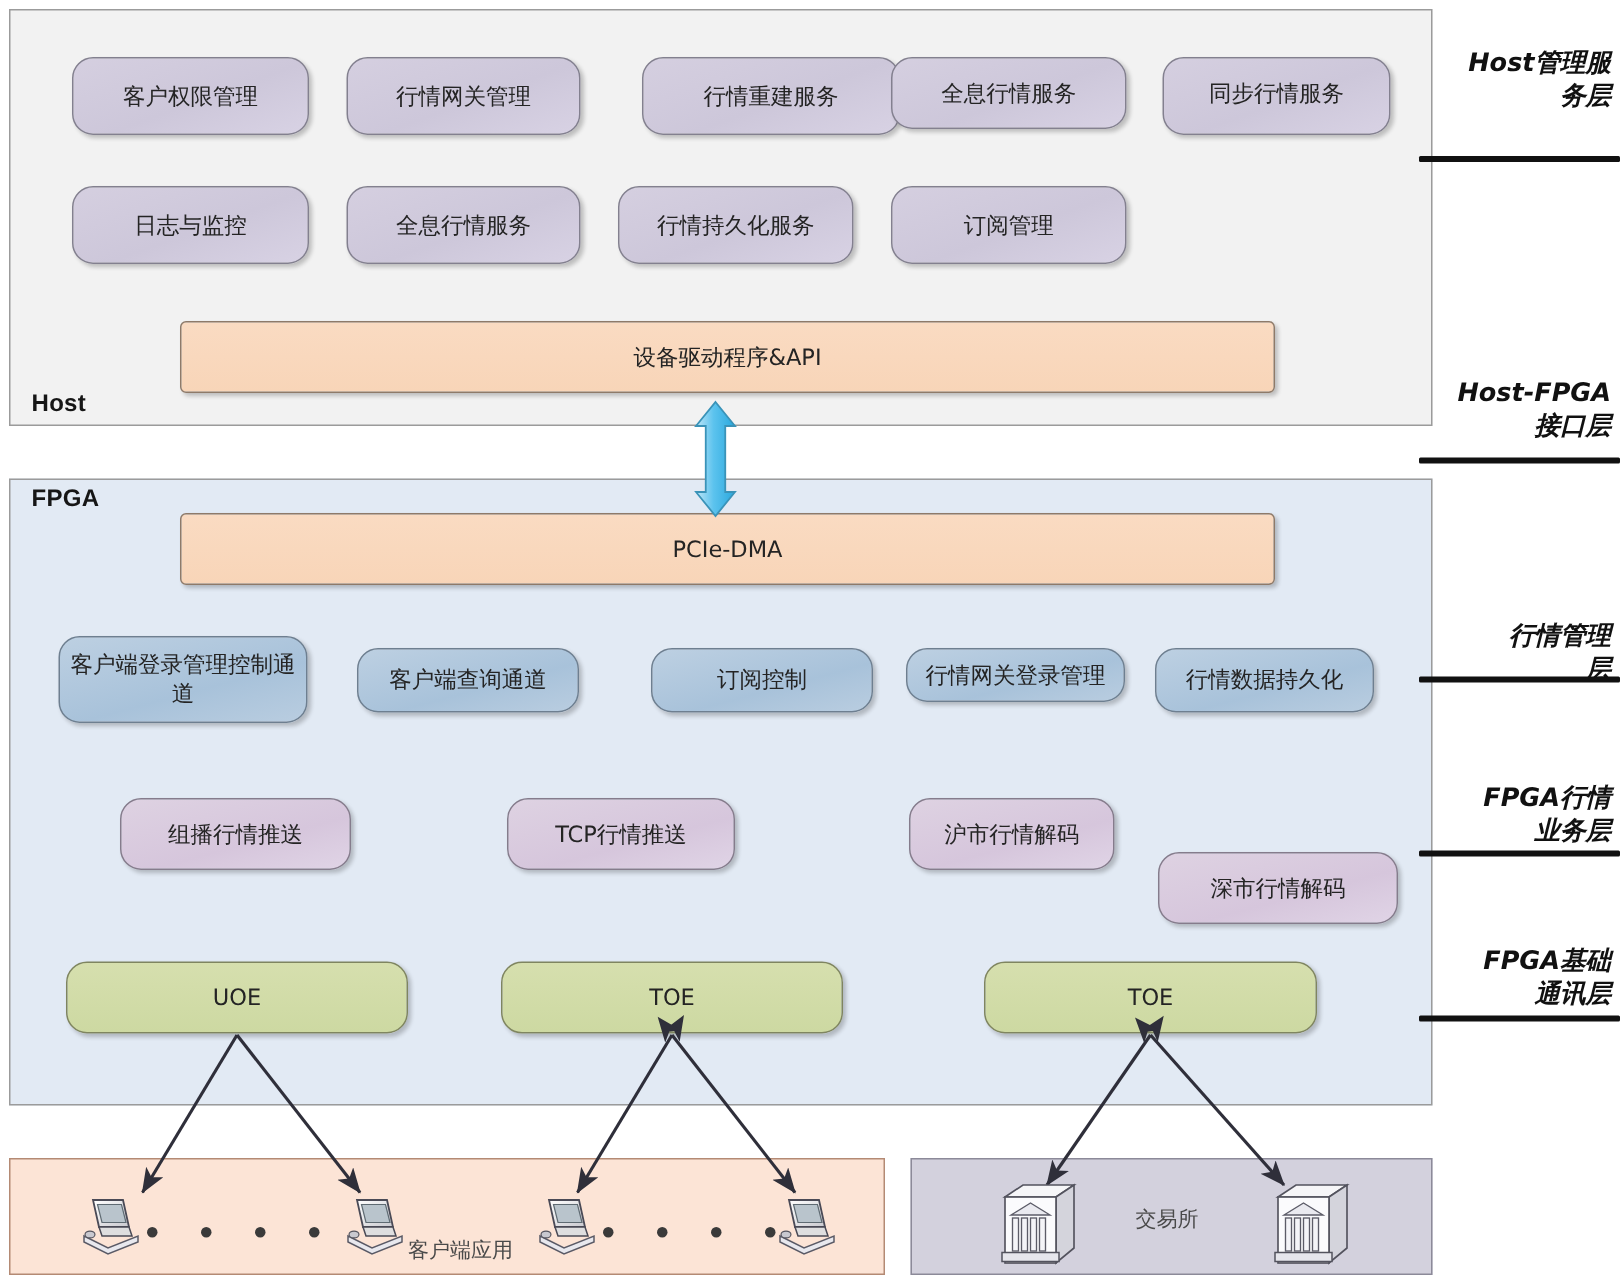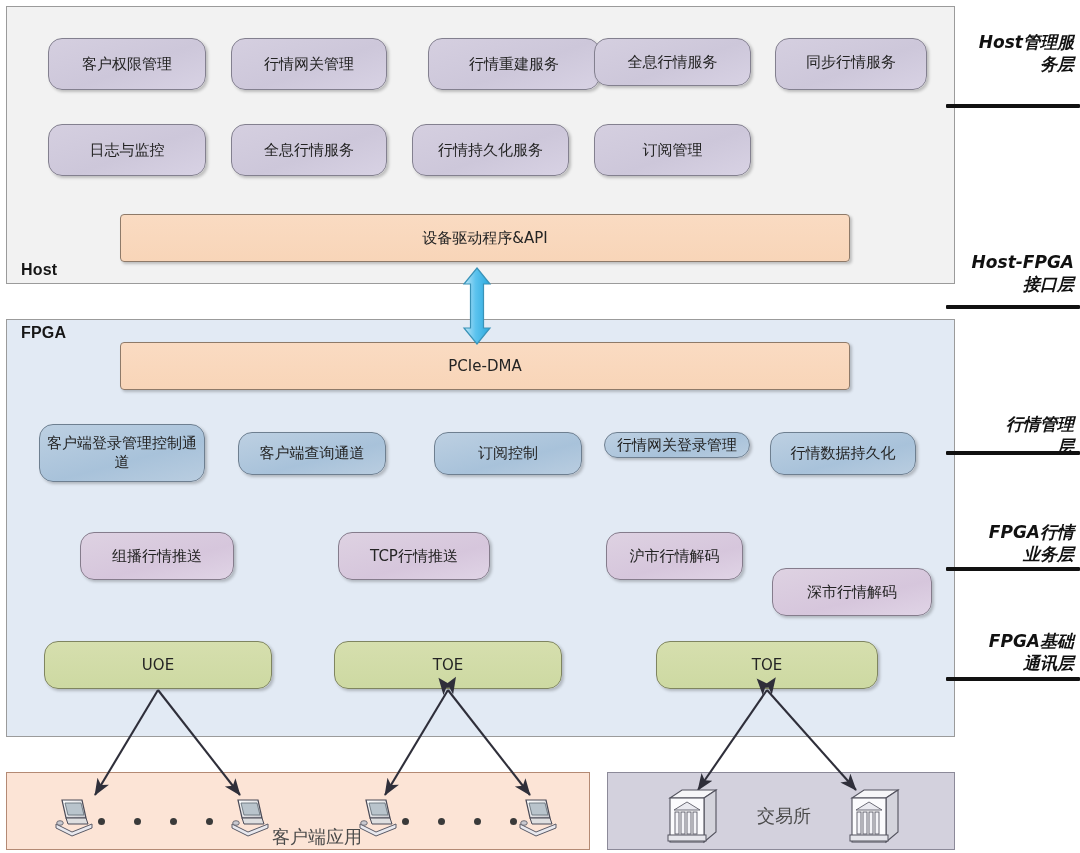--- a/index.html
+++ b/index.html
@@ -72,21 +72,21 @@
     line-height: 1.28;
     color: #111;
     font-family: "DejaVu Sans", "Liberation Sans", sans-serif;
   }
   .layer-rule {
     position: absolute; height: 4px; background: #111; border-radius: 1px;
   }
 
   
   .caption {
-    position: absolute; font-size: 18px; color: #4a4a4a;
+    position: absolute; font-size: 14px; color: #4a4a4a;
     font-family: "DejaVu Sans", "Liberation Sans", sans-serif;
   }
 
   
   #overlay { position: absolute; left:0; top:0; width:1080px; height:853px; pointer-events:none; }
 
   .dot { position:absolute; width:7px; height:7px; border-radius:50%; background:#3a3a3a; }
 </style>
 </head>
 <body>
@@ -112,21 +112,21 @@
 
   <div class="panel" id="fpga-panel">
     <span class="panel-label" id="fpga-label">FPGA</span>
   </div>
 
   <div class="node orange" style="left:120px; top:342px; width:730px; height:48px;">PCIe-DMA</div>
 
   <div class="node blue" style="left:39px;  top:424px; width:166px; height:58px;">客户端登录管理控制通道</div>
   <div class="node blue" style="left:238px; top:432px; width:148px; height:43px;">客户端查询通道</div>
   <div class="node blue" style="left:434px; top:432px; width:148px; height:43px;">订阅控制</div>
-  <div class="node blue" style="left:604px; top:432px; width:146px; height:26px;">行情网关登录管理</div>
+  <div class="node blue" style="left:604px; top:432px; width:146px; height:36px;">行情网关登录管理</div>
   <div class="node blue" style="left:770px; top:432px; width:146px; height:43px;">行情数据持久化</div>
 
   <div class="node pink" style="left:80px;  top:532px; width:154px; height:48px;">组播行情推送</div>
   <div class="node pink" style="left:338px; top:532px; width:152px; height:48px;">TCP行情推送</div>
   <div class="node pink" style="left:606px; top:532px; width:137px; height:48px;">沪市行情解码</div>
   <div class="node pink" style="left:772px; top:532px; width:160px; height:48px;margin-top:36px;">深市行情解码</div>
 
   <div class="node green" style="left:44px;  top:641px; width:228px; height:48px;text-align:right;">UOE</div>
   <div class="node green" style="left:334px; top:641px; width:228px; height:48px;">TOE</div>
   <div class="node green" style="left:656px; top:641px; width:222px; height:48px;">TOE</div>

